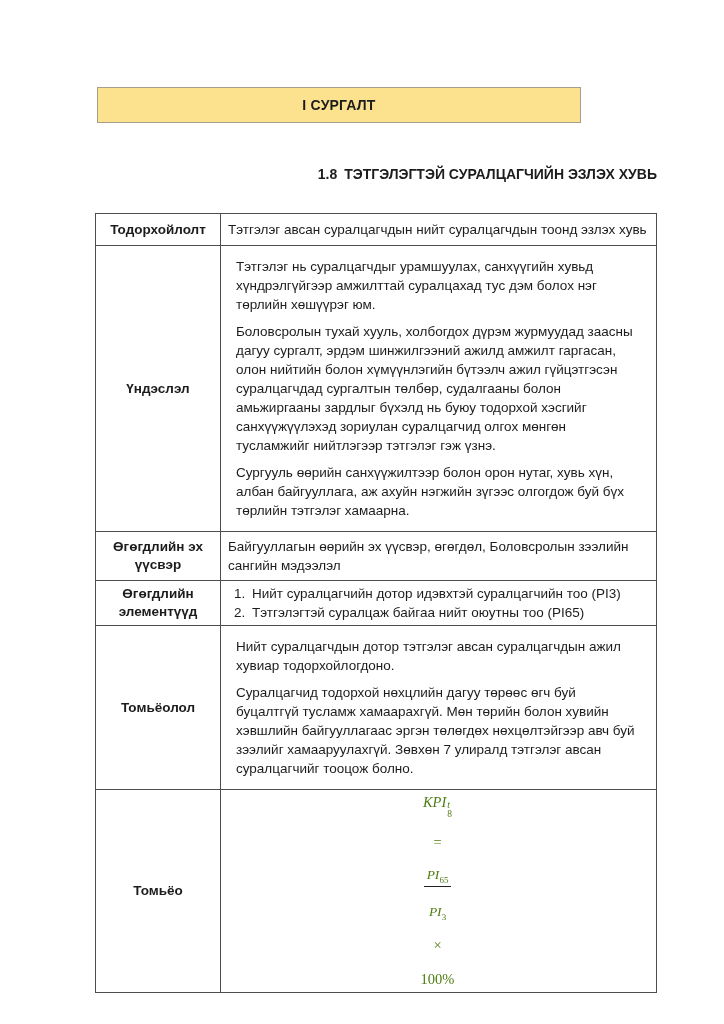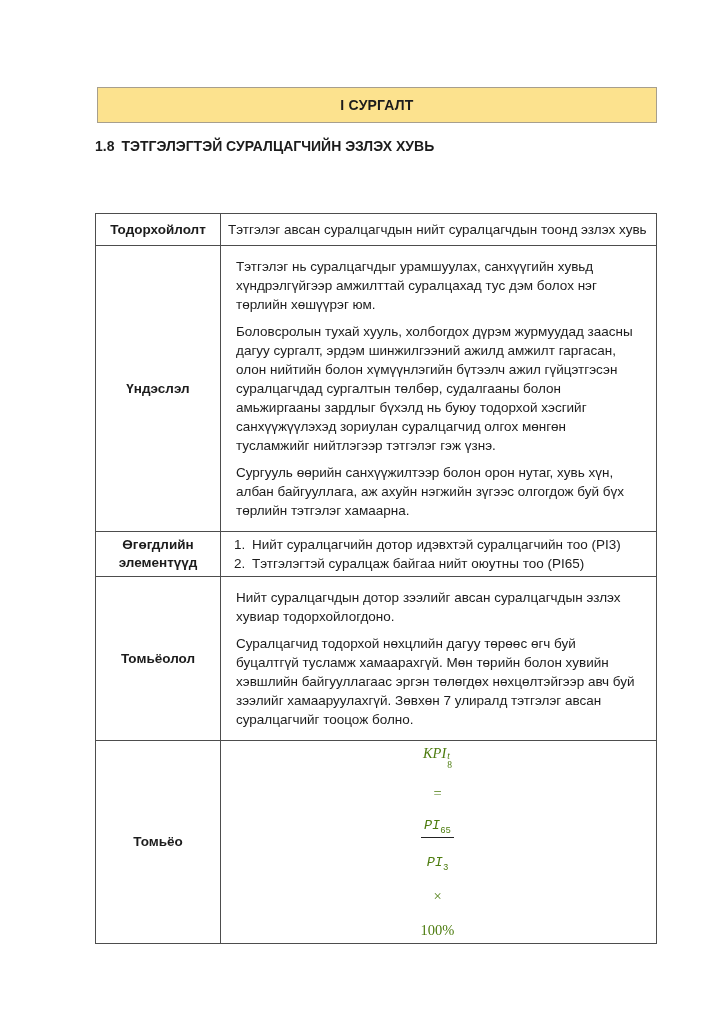--- a/index.html
+++ b/index.html
@@ -14,40 +14,40 @@
     font-family: "Liberation Sans", "DejaVu Sans", sans-serif;
     color: #1c1c1c;
     -webkit-font-smoothing: antialiased;
   }
 
   
   .section-banner {
     position: absolute;
     left: 97px;
     top: 87px;
-    width: 560px;
+    width: 484px;
     height: 36px;
     box-sizing: border-box;
     background: var(--banner-fill, #FCE28E);
     border: 1px solid var(--banner-border, #A79F8D);
     display: flex;
     align-items: center;
     justify-content: center;
     font-weight: bold;
     font-size: 14px;
     letter-spacing: 0.2px;
   }
 
   
   .doc-title {
     position: absolute;
     left: 95px;
-    top: 136px;
+    top: 164px;
     width: 562px;
-    text-align: left;
+    text-align: right;
     font-weight: bold;
     font-size: 14px;
     line-height: 20px;
   }
   .doc-title .title-number { margin-right: 7px; }
 
   
   table.info-table {
     position: absolute;
     left: 95px;
@@ -106,21 +106,20 @@
   }
   .supsub .s-sup { font-style: italic; }
   .supsub .s-sub { font-style: normal; }
   .frac {
     display: inline-flex;
     flex-direction: column;
     align-items: center;
     font-size: 13.5px;
     line-height: 15px;
     margin: 0 1px;
-    font-family: Liberation Mono, monospace;
   }
   .frac .frac-num { border-bottom: 1px solid #222; padding: 0 3px 1px; }
   .frac .frac-den { padding-top: 17px; }
   .frac sub, .lhs sub {
     font-size: 9px;
     font-style: normal;
     line-height: 1;
   }
 </style>
 </head>
@@ -143,20 +142,24 @@
 
     <tr style="height:247px;">
       <td class="label-cell">Үндэслэл</td>
       <td class="value-cell">
         <p class="para">Тэтгэлэг нь суралцагчдыг урамшуулах, санхүүгийн хувьд хүндрэлгүйгээр амжилттай суралцахад тус дэм болох нэг төрлийн хөшүүрэг юм.</p>
         <p class="para">Боловсролын тухай хууль, холбогдох дүрэм журмуудад заасны дагуу сургалт, эрдэм шинжилгээний ажилд амжилт гаргасан, олон нийтийн болон хүмүүнлэгийн бүтээлч ажил гүйцэтгэсэн суралцагчдад сургалтын төлбөр, судалгааны болон амьжиргааны зардлыг бүхэлд нь буюу тодорхой хэсгийг санхүүжүүлэхэд зориулан суралцагчид олгох мөнгөн тусламжийг нийтлэгээр тэтгэлэг гэж үзнэ.</p>
         <p class="para">Сургууль өөрийн санхүүжилтээр болон орон нутаг, хувь хүн, албан байгууллага, аж ахуйн нэгжийн зүгээс олгогдож буй бүх төрлийн тэтгэлэг хамаарна.</p>
       </td>
     </tr>
 
+    <tr style="height:49px;">
+      <td class="label-cell">Өгөгдлийн эх үүсвэр</td>
+      <td class="value-cell">Байгууллагын өөрийн эх үүсвэр, өгөгдөл, Боловсролын зээлийн сангийн мэдээлэл</td>
+    </tr>
 
     <tr style="height:32px;">
       <td class="label-cell">Өгөгдлийн элементүүд</td>
       <td class="value-cell">
         <div class="num-list">
           <div class="num-item">
             <span class="num">1.</span>
             <span class="txt">Нийт суралцагчийн дотор идэвхтэй суралцагчийн тоо (PI3)</span>
           </div>
           <div class="num-item">
@@ -164,21 +167,21 @@
             <span class="txt">Тэтгэлэгтэй суралцаж байгаа нийт оюутны тоо (PI65)</span>
           </div>
         </div>
       </td>
     </tr>
 
 
     <tr style="height:131px;">
       <td class="label-cell">Томьёолол</td>
       <td class="value-cell">
-        <p class="para">Нийт суралцагчдын дотор зээлийг авсан суралцагчдын эзлэх хувиар тодорхойлогдоно.</p>
+        <p class="para">Нийт суралцагчдын дотор тэтгэлэг авсан суралцагчдын ажил хувиар тодорхойлогдоно.</p>
         <p class="para">Суралцагчид тодорхой нөхцлийн дагуу төрөөс өгч буй буцалтгүй тусламж хамаарахгүй. Мөн төрийн болон хувийн хэвшлийн байгууллагаас эргэн төлөгдөх нөхцөлтэйгээр авч буй зээлийг хамааруулахгүй. Зөвхөн 7 улиралд тэтгэлэг авсан суралцагчийг тооцож болно.</p>
       </td>
     </tr>
 
     <tr style="height:53px;">
       <td class="label-cell">Томьёо</td>
       <td class="value-cell">
         <div class="formula">
           <span class="lhs"><span class="var">KPI</span><span class="supsub">
                 <span class="s-sup">t</span>

